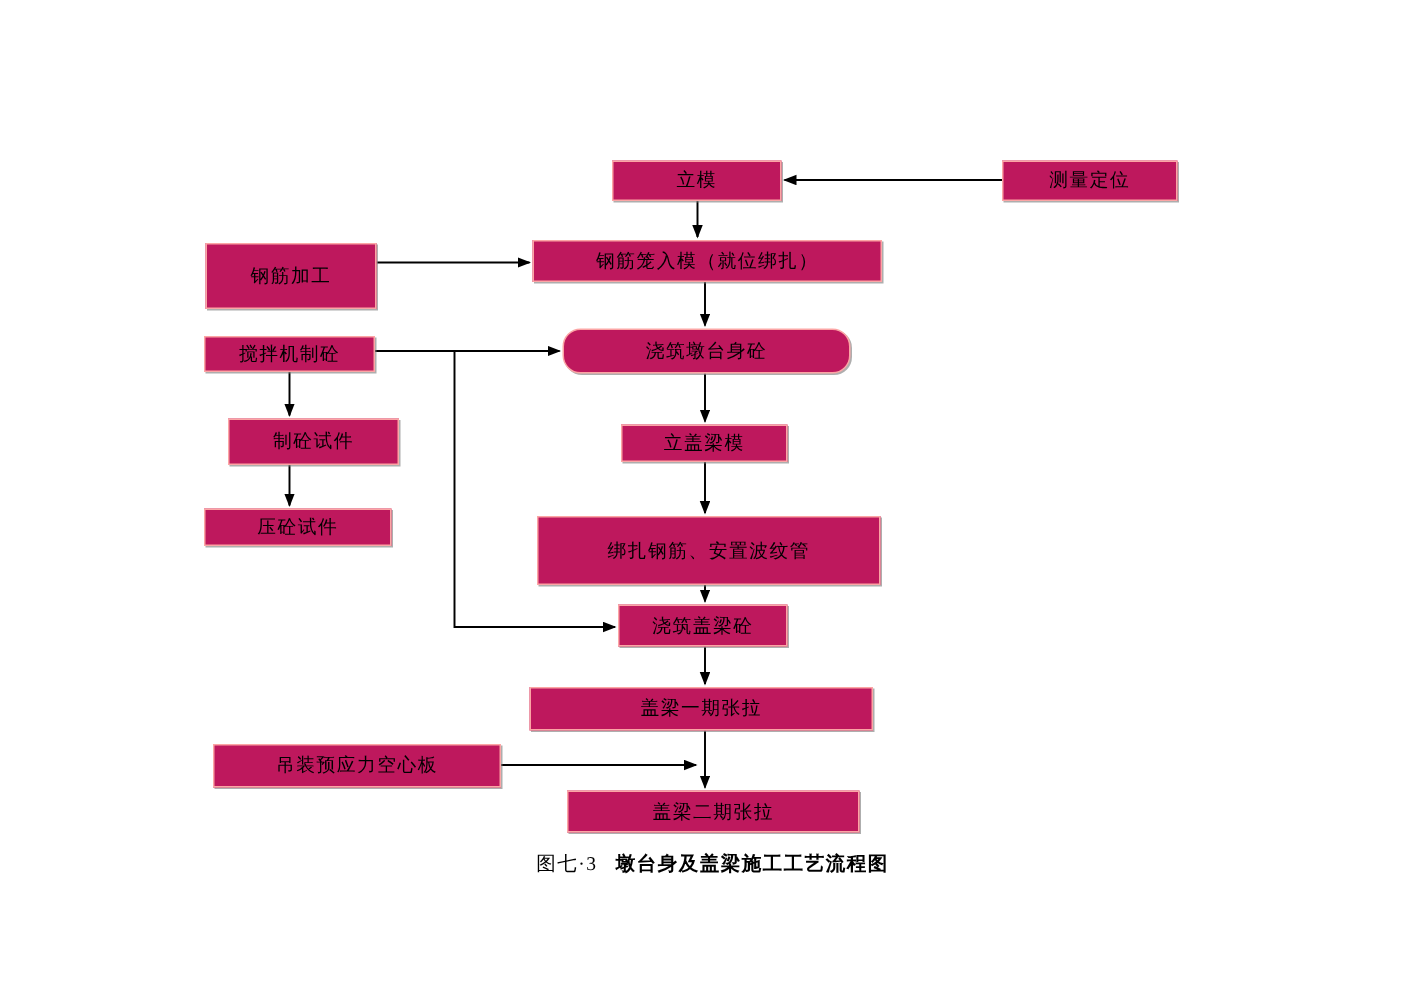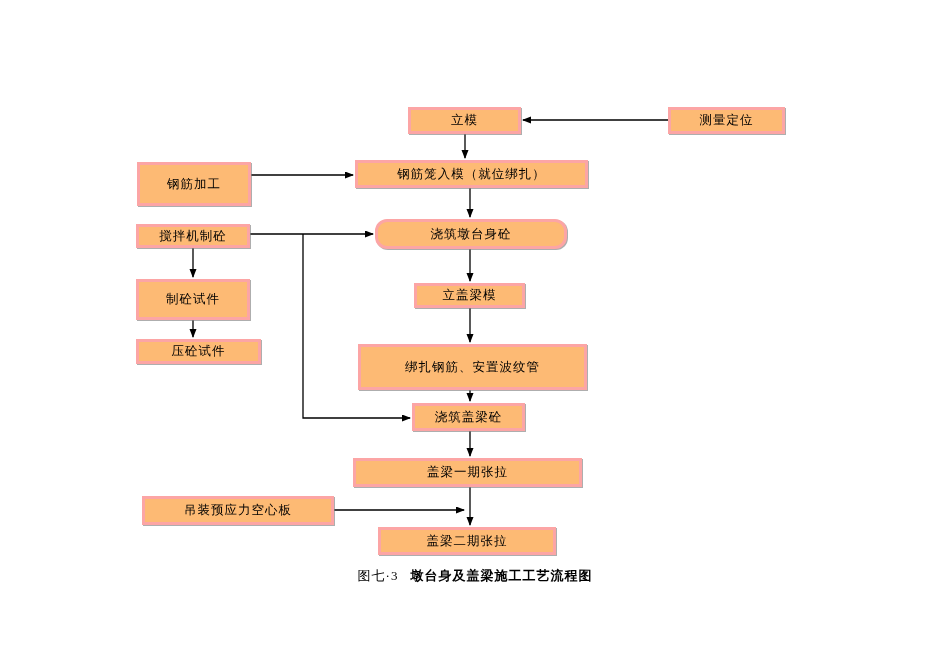--- a/index.html
+++ b/index.html
@@ -20,23 +20,23 @@
     position: absolute;
     left: 0;
     top: 0;
     width: 950px;
     height: 672px;
     pointer-events: none;
   }
   .node {
     position: absolute;
     box-sizing: border-box;
-    border: 3px solid #fca5a5;
+    border: 1px solid #fca5a5;
     box-shadow: 1px 1px 0 rgba(130,130,130,0.65);
-    background: #fdba74;
+    background: #be185d;
     display: flex;
     align-items: center;
     justify-content: center;
     font-size: 12.5px;
     letter-spacing: 1px;
     white-space: nowrap;
   }
   .caption {
     position: absolute;
     left: 0;
@@ -100,33 +100,33 @@
   <div class="node" style="left:668px; top:107px; width:117px; height:27px;">测量定位</div>
 
   <div class="node" style="left:137px; top:162px; width:114px; height:44px;">钢筋加工</div>
 
   <div class="node" style="left:355px; top:160px; width:233px; height:28px;">钢筋笼入模（就位绑扎）</div>
 
   <div class="node" style="left:136px; top:224px; width:114px; height:24px;">搅拌机制砼</div>
 
   <div class="node" style="left:375px; top:219px; width:192px; height:30px;border-radius:12px;">浇筑墩台身砼</div>
 
-  <div class="node" style="left:136px; top:279px; width:114px; height:41px;">制砼试件</div>
+  <div class="node" style="left:152px; top:279px; width:114px; height:31px;">制砼试件</div>
 
   <div class="node" style="left:414px; top:283px; width:111px; height:25px;">立盖梁模</div>
 
   <div class="node" style="left:136px; top:339px; width:125px; height:25px;">压砼试件</div>
 
   <div class="node" style="left:358px; top:344px; width:229px; height:46px;">绑扎钢筋、安置波纹管</div>
 
   <div class="node" style="left:412px; top:403px; width:113px; height:28px;">浇筑盖梁砼</div>
 
   <div class="node" style="left:353px; top:458px; width:229px; height:29px;">盖梁一期张拉</div>
 
   <div class="node" style="left:142px; top:496px; width:192px; height:29px;">吊装预应力空心板</div>
 
-  <div class="node" style="left:378px; top:527px; width:178px; height:28px;">盖梁二期张拉</div>
+  <div class="node" style="left:378px; top:527px; width:195px; height:28px;">盖梁二期张拉</div>
 
   <div class="caption">
     <span class="prefix">图七·3</span><span class="title">墩台身及盖梁施工工艺流程图</span>
   </div>
 
 </div>
 
 </body></html>

